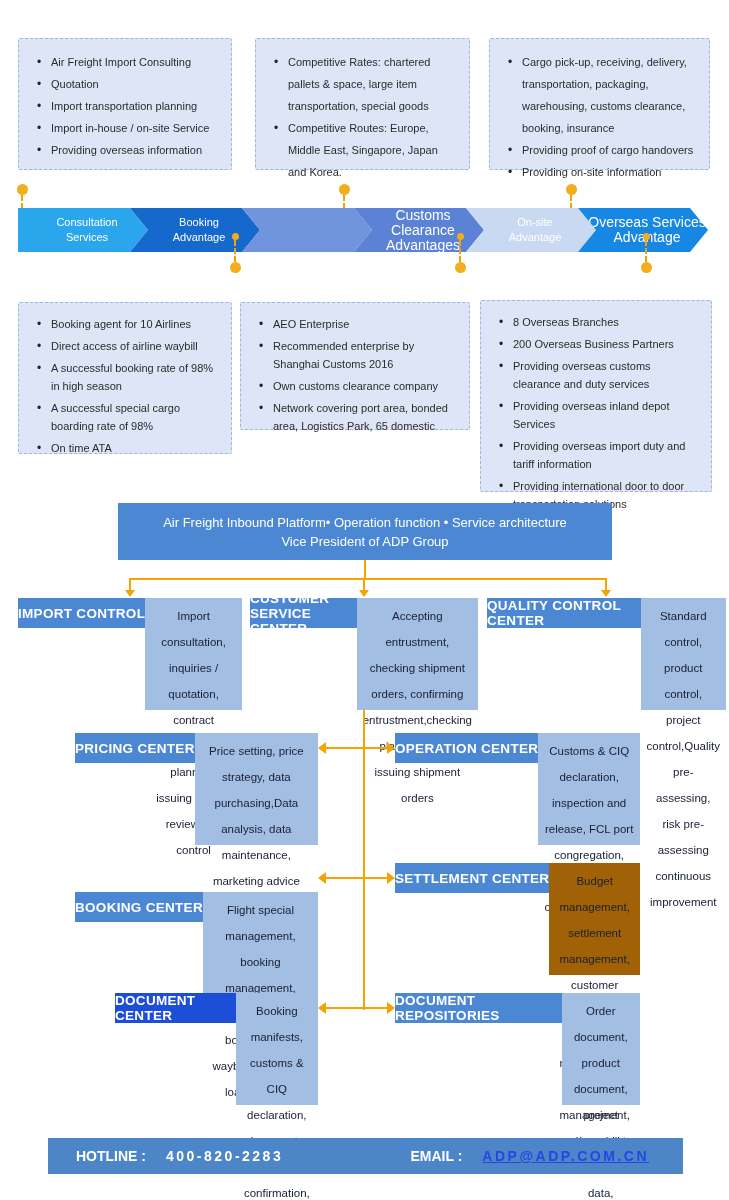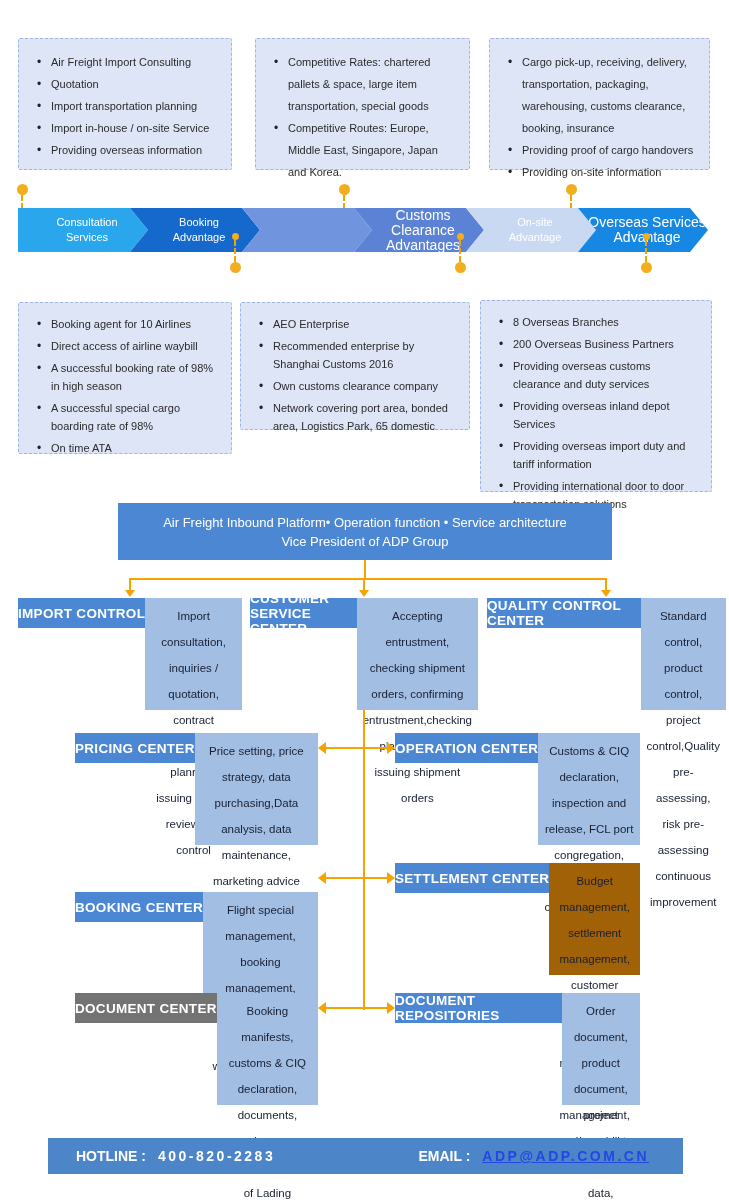--- a/index.html
+++ b/index.html
@@ -49,21 +49,21 @@
                      border-top:6px solid transparent; border-bottom:6px solid transparent; border-right:8px solid #f5a300; }
   .dbl-arrow .right { position:absolute; right:0; top:1px; width:0; height:0;
                       border-top:6px solid transparent; border-bottom:6px solid transparent; border-left:8px solid #f5a300; }
 
   
   .footer { position:absolute; left:48px; top:1138px; width:635px; height:36px; background:#4d85c9;
             color:#fff; font-weight:bold; font-size:14px; display:flex; align-items:center;
             justify-content:space-between; padding:0 34px 0 28px; }
   .footer .num { letter-spacing:2.5px; }
   .footer .email-link { color:#2447e0; letter-spacing:2.5px; text-decoration:underline; cursor:pointer; }
-  .footer .grp { display:flex; gap:12px; align-items:flex-end; }
+  .footer .grp { display:flex; gap:20px; align-items:flex-end; }
 </style>
 </head>
 <body>
 
 <div class="canvas">
 
   <div class="dashed-box" style="left:18px; top:38px; width:214px; height:132px;">
     <ul class="top-list">
       <li>Air Freight Import Consulting</li>
       <li>Quotation</li>
@@ -224,21 +224,21 @@
     <div class="hd" style="background: rgb(75, 135, 211);">SETTLEMENT CENTER</div>
     <div class="bd" style="background: #a16207;">Budget management, settlement management, customer management, internal management, credit management, air waybill control</div>
   </div>
   <div class="dbl-arrow" style="left:318px; top:871px; width:77px;">
       <div class="left"></div>
       <div class="bar"></div>
       <div class="right"></div>
     </div>
 
   <div class="org-box" style="left:75px; top:993px; width:243px; height:112px;">
-    <div class="hd" style="background: #737373;">DOCUMENT CENTER</div>
+    <div class="hd" style="background: #1d4ed8; margin-left: 40px;">DOCUMENT CENTER</div>
     <div class="bd" style="background: rgb(163, 190, 227);">Booking manifests, customs &amp; CIQ declaration, documents, change confirmation, Bill of Lading management, air waybill</div>
   </div>
   <div class="org-box" style="left:395px; top:993px; width:245px; height:112px;">
     <div class="hd" style="background: rgb(75, 135, 211);">DOCUMENT REPOSITORIES</div>
     <div class="bd" style="background: rgb(163, 190, 227);">Order document, product document, project document technical data, process specification, Knowledge Base</div>
   </div>
   <div class="dbl-arrow" style="left:318px; top:1001px; width:77px;">
       <div class="left"></div>
       <div class="bar"></div>
       <div class="right"></div>

